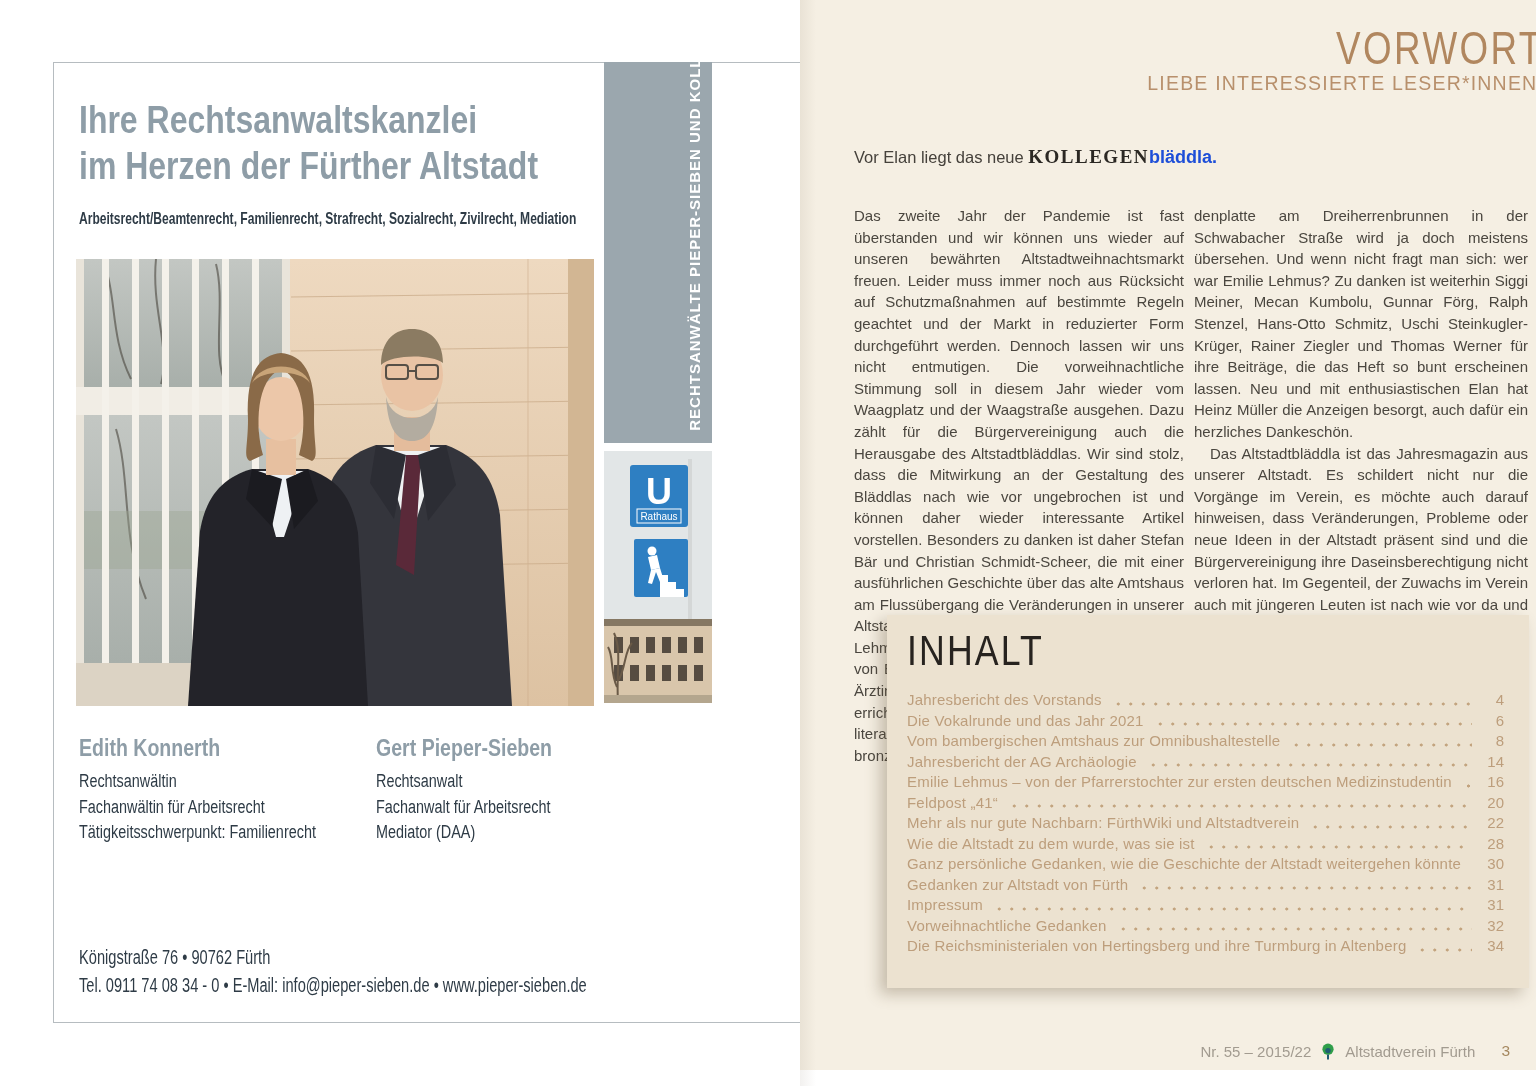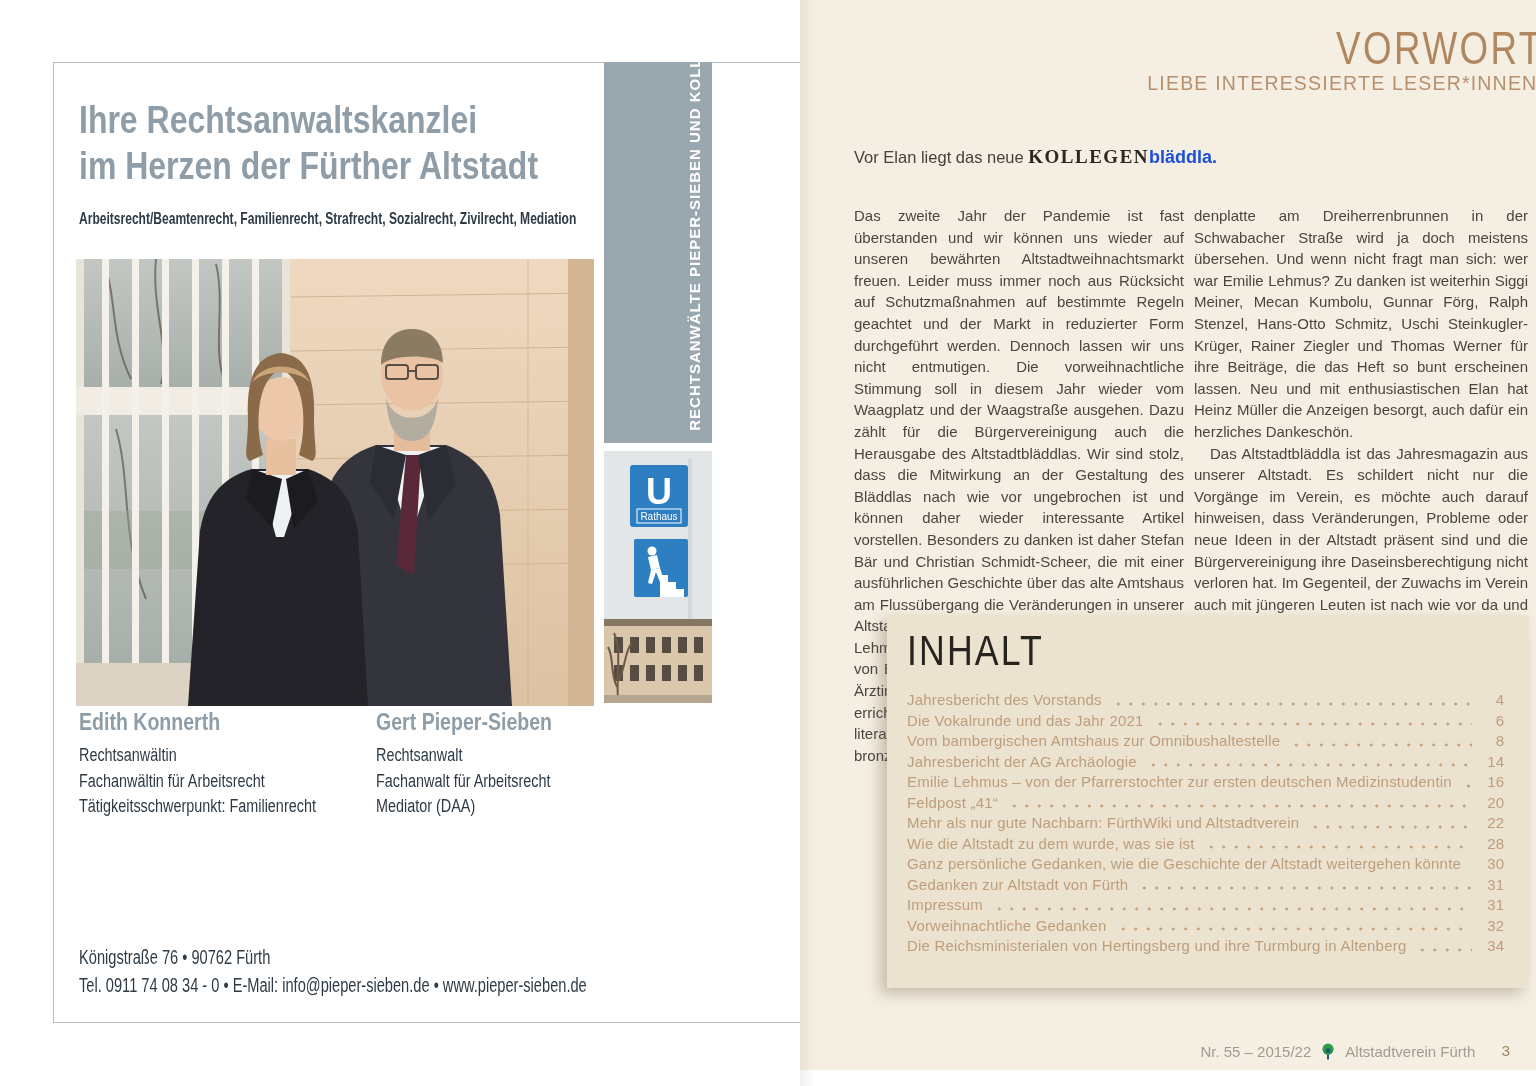--- a/index.html
+++ b/index.html
@@ -14,21 +14,21 @@
             font-weight:bold;color:#8e9da7;transform:scaleX(.82);transform-origin:0 0;white-space:nowrap;}
   .ad-practice{position:absolute;left:25px;top:146px;font-size:16.5px;font-weight:bold;color:#2e3b46;
                transform:scaleX(.73);transform-origin:0 0;white-space:nowrap;}
   .photo-main{position:absolute;left:22px;top:196px;width:518px;height:447px;overflow:hidden;}
   .photo-main svg{display:block;width:100%;height:100%;}
   .brand-bar{position:absolute;left:550px;top:-1px;width:108px;height:381px;background:#9ba7ae;}
   .brand-bar .vtext{position:absolute;right:9px;bottom:12px;writing-mode:vertical-rl;transform:rotate(180deg);
                     font-weight:bold;font-size:15px;letter-spacing:1px;color:#ffffff;white-space:nowrap;}
   .photo-side{position:absolute;left:550px;top:388px;width:108px;height:252px;overflow:hidden;}
   .photo-side svg{display:block;width:100%;height:100%;}
-  .lawyer{position:absolute;top:646px;width:300px;}
+  .lawyer{position:absolute;top:672px;width:300px;}
   .lawyer.l1{left:25px;} .lawyer.l2{left:312px;margin-left:10px;}
   .lawyer .name{margin:0 0 7px 0;font-size:23px;font-weight:bold;color:#8e9da7;
                 transform:scaleX(.85);transform-origin:0 0;white-space:nowrap;}
   .lawyer .details{transform:scaleX(.8);transform-origin:0 0;white-space:nowrap;}
   .lawyer .details div{font-size:18px;line-height:25.5px;color:#2e3b46;}
   .ad-address{position:absolute;left:25px;top:880px;transform:scaleX(.75);transform-origin:0 0;white-space:nowrap;}
   .ad-address div{font-size:19.5px;line-height:28px;color:#2e3b46;}
 
   
   .page-right{position:absolute;left:800px;top:0;width:768px;height:1070px;background:#f5efe3;}

